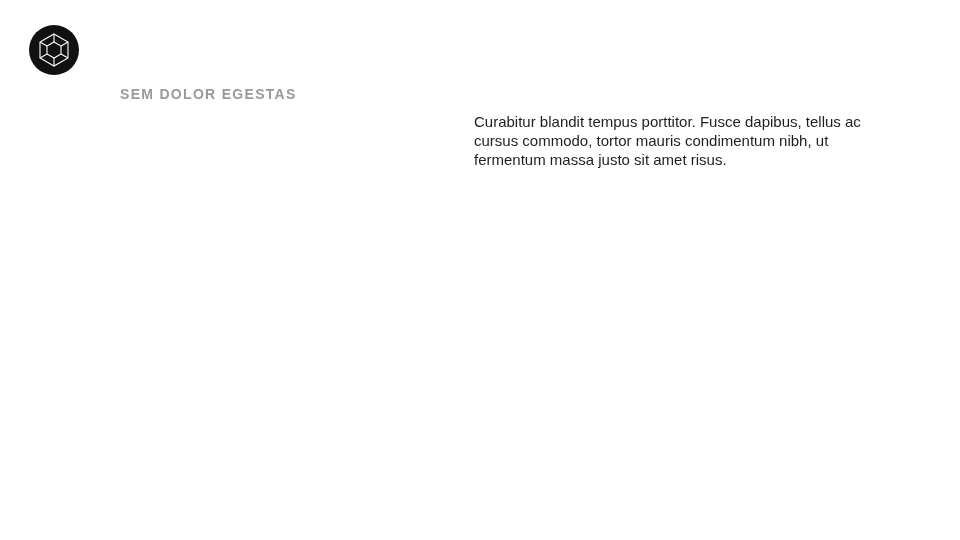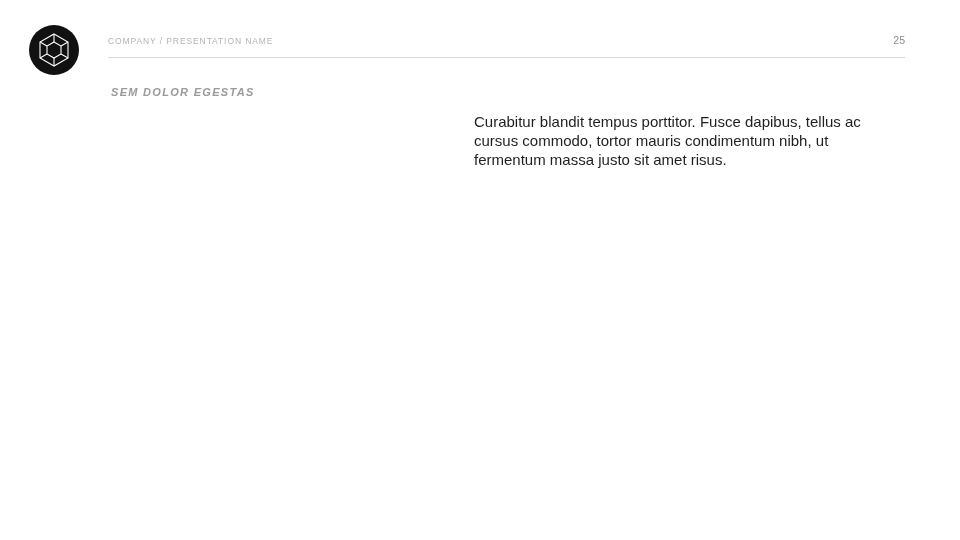--- a/index.html
+++ b/index.html
@@ -60,28 +60,27 @@
   .header-page {
     font-size: 10.5px;
     color: #8c8c8c;
     line-height: 1;
     padding-top: 2px;
   }
 
   
   .eyebrow {
     position: absolute;
-    left: 111px;
+    left: 120px;
     top: 86px;
-    font-size: 11px;
+    font-size: 14px;
     font-weight: bold;
     letter-spacing: 1.3px;
     color: #9a9a9a;
     text-transform: uppercase;
-    font-style: italic;
   }
 
   
   .title-block {
     position: absolute;
     left: 93px;
     top: 106px;
     width: 400px;
   }
   .title-highlight {
@@ -128,23 +127,19 @@
         <line x1="17" y1="2" x2="17" y2="10" stroke="#ffffff" stroke-width="1.1"></line>
         <line x1="3" y1="10" x2="10" y2="14" stroke="#ffffff" stroke-width="1.1"></line>
         <line x1="31" y1="10" x2="24" y2="14" stroke="#ffffff" stroke-width="1.1"></line>
         <line x1="3" y1="26" x2="10" y2="22" stroke="#ffffff" stroke-width="1.1"></line>
         <line x1="31" y1="26" x2="24" y2="22" stroke="#ffffff" stroke-width="1.1"></line>
         <line x1="17" y1="34" x2="17" y2="26" stroke="#ffffff" stroke-width="1.1"></line>
       </svg>
     </span>
   </div>
 
-  <div class="header">
-    <div class="header-label">COMPANY / PRESENTATION NAME</div>
-    <div class="header-page">25</div>
-  </div>
 
   <div class="eyebrow">SEM DOLOR EGESTAS</div>
 
 
   <div class="body-copy">Curabitur blandit tempus porttitor. Fusce dapibus, tellus ac cursus commodo, tortor mauris condimentum nibh, ut fermentum massa justo sit amet risus.</div>
 
 </div>
 
 </body></html>

